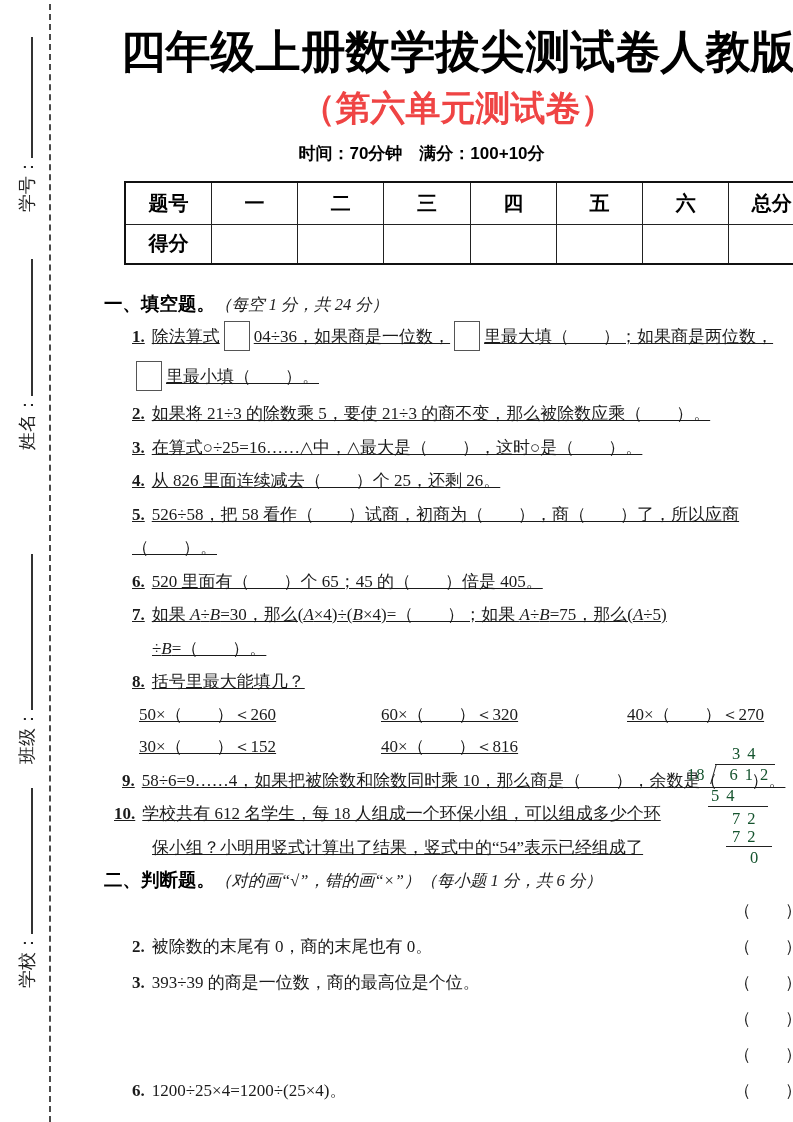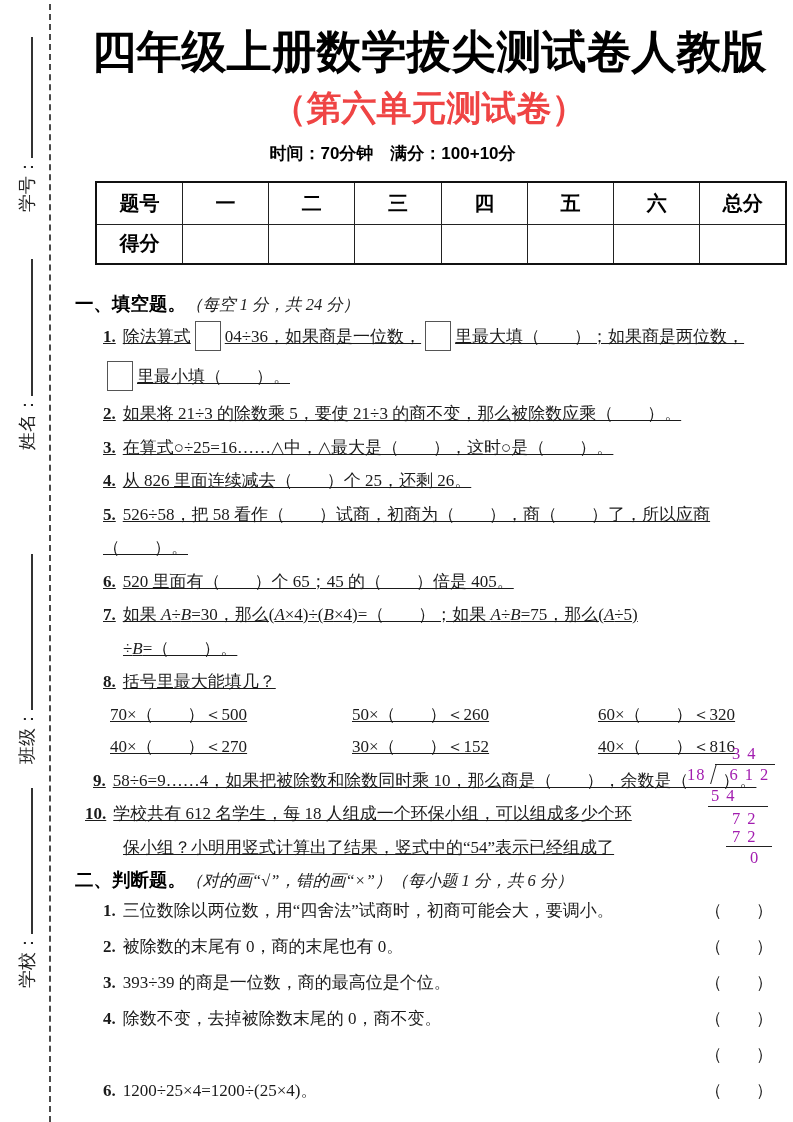--- a/index.html
+++ b/index.html
@@ -18,21 +18,21 @@
     transform:rotate(-90deg); transform-origin:0 0;
     white-space:nowrap; padding-left:118px;
     font-family:"Liberation Sans","DejaVu Sans",sans-serif;
     font-size:18px; color:#222;
   }
   .mline { display:inline-block; height:16px; border-bottom:2px solid #333; }
   .w146{width:146px;} .w156{width:156px;} .w137{width:137px;} .w121{width:121px;}
   .gap24{margin-right:24px;} .gap104{margin-right:104px;} .gap47{margin-right:47px;}
 
   
-  .content { position:absolute; left:0; top:0; width:640px; }
+  .content { position:absolute; left:16px; top:0; width:640px;padding-left:13px; }
   .title {
     margin:26px 0 0 70px; width:718px; text-align:center;
     font-family:"Liberation Sans","DejaVu Sans",sans-serif;
     font-weight:900; font-size:45px; line-height:52px; letter-spacing:0px; color:#000;
   }
   .subtitle {
     margin:8px 0 0 70px; width:718px; text-align:center;
     font-family:"Liberation Sans","DejaVu Sans",sans-serif;
     font-weight:900; font-size:35px; line-height:44px; color:#ef4444;
   }
@@ -75,21 +75,21 @@
     display:grid; grid-template-columns:242px 246px 1fr;
     padding-left:35px; line-height:32.5px;
   }
   .q9line { padding-left:18px; line-height:33.5px; }
   .q10 { position:relative; }
   .q10 .l1 { padding-left:10px; padding-right:124px; line-height:33.5px; }
   .q10 .l23 { padding-left:48px; padding-right:124px; line-height:33.5px; }
 
   
   .longdiv { position:absolute; left:687px; top:744px; width:100px; height:116px;
-    font-size:16.5px; color:#a21caf; }
+    font-size:16.5px; color:#14532d; }
   .ld { position:absolute; letter-spacing:7px; white-space:nowrap; }
   .ld-quot { left:45px; top:0; }
   .ld-row  { left:0; top:20px; letter-spacing:0; }
   .ld-divisor { letter-spacing:1px; }
   .ld-slash { display:inline-block; width:7px; height:20px;
     border-right:1.7px solid #222; transform:skewX(-16deg);
     vertical-align:-4px; margin:0 1px 0 1px; }
   .ld-dividend { letter-spacing:7px; border-top:1.7px solid #222; padding-left:15px; }
   .ld-s1 { left:24px; top:42px; }
   .ld-hr1 { left:21px; top:62px; width:60px; height:0; border-top:1.7px solid #222; }
@@ -169,21 +169,20 @@
     </div>
 
     <div class="qblock">
       <p class="qline"><span class="qno">7.</span><span><span>如果 </span><span style="font-style: italic;">A</span><span>÷</span><span style="font-style: italic;">B</span><span>=30，那么(</span><span style="font-style: italic;">A</span><span>×4)÷(</span><span style="font-style: italic;">B</span><span>×4)=（　　）；如果 </span><span style="font-style: italic;">A</span><span>÷</span><span style="font-style: italic;">B</span><span>=75，那么(</span><span style="font-style: italic;">A</span><span>÷5)</span></span></p>
       <p class="qline hang"><span><span>÷</span><span style="font-style: italic;">B</span><span>=（　　）。</span></span></p>
     </div>
 
     <div class="qblock">
       <p class="qline"><span class="qno">8.</span><span>括号里最大能填几？</span></p>
       <div class="q8grid">
-        <span>70×（　　）＜500</span>
         <span>50×（　　）＜260</span>
         <span>60×（　　）＜320</span>
         <span>40×（　　）＜270</span>
         <span>30×（　　）＜152</span>
         <span>40×（　　）＜816</span>
       </div>
     </div>
 
     <div class="qblock">
       <p class="q9line"><span class="qno">9.</span><span>58÷6=9……4，如果把被除数和除数同时乘 10，那么商是（　　），余数是（　　）。</span></p>
@@ -192,33 +191,31 @@
     <div class="qblock q10">
       <p class="l1"><span class="qno">10.</span><span>学校共有 612 名学生，每 18 人组成一个环保小组，可以组成多少个环</span></p>
       <p class="l23"><span>保小组？小明用竖式计算出了结果，竖式中的“54”表示已经组成了</span></p>
     </div>
 
     <div class="sec-head" style="margin-top:4px;">
       <span class="sec-title">二、判断题。</span><span class="sec-note">（对的画“√”，错的画“×”）（每小题 1 分，共 6 分）</span>
     </div>
 
     <div class="jrow">
-      <span class="jtext"><span class="qno">1.</span><span>三位数除以两位数，用“四舍法”试商时，初商可能会大，要调小。</span></span>
       <span class="jparen">（　　）</span>
     </div>
     <div class="jrow">
       <span class="jtext"><span class="qno">2.</span><span>被除数的末尾有 0，商的末尾也有 0。</span></span>
       <span class="jparen">（　　）</span>
     </div>
     <div class="jrow">
       <span class="jtext"><span class="qno">3.</span><span>393÷39 的商是一位数，商的最高位是个位。</span></span>
       <span class="jparen">（　　）</span>
     </div>
     <div class="jrow">
-      <span class="jtext"><span class="qno">4.</span><span>除数不变，去掉被除数末尾的 0，商不变。</span></span>
       <span class="jparen">（　　）</span>
     </div>
     <div class="jrow">
       <span class="jparen">（　　）</span>
     </div>
     <div class="jrow">
       <span class="jtext"><span class="qno">6.</span><span>1200÷25×4=1200÷(25×4)。</span></span>
       <span class="jparen">（　　）</span>
     </div>
 

